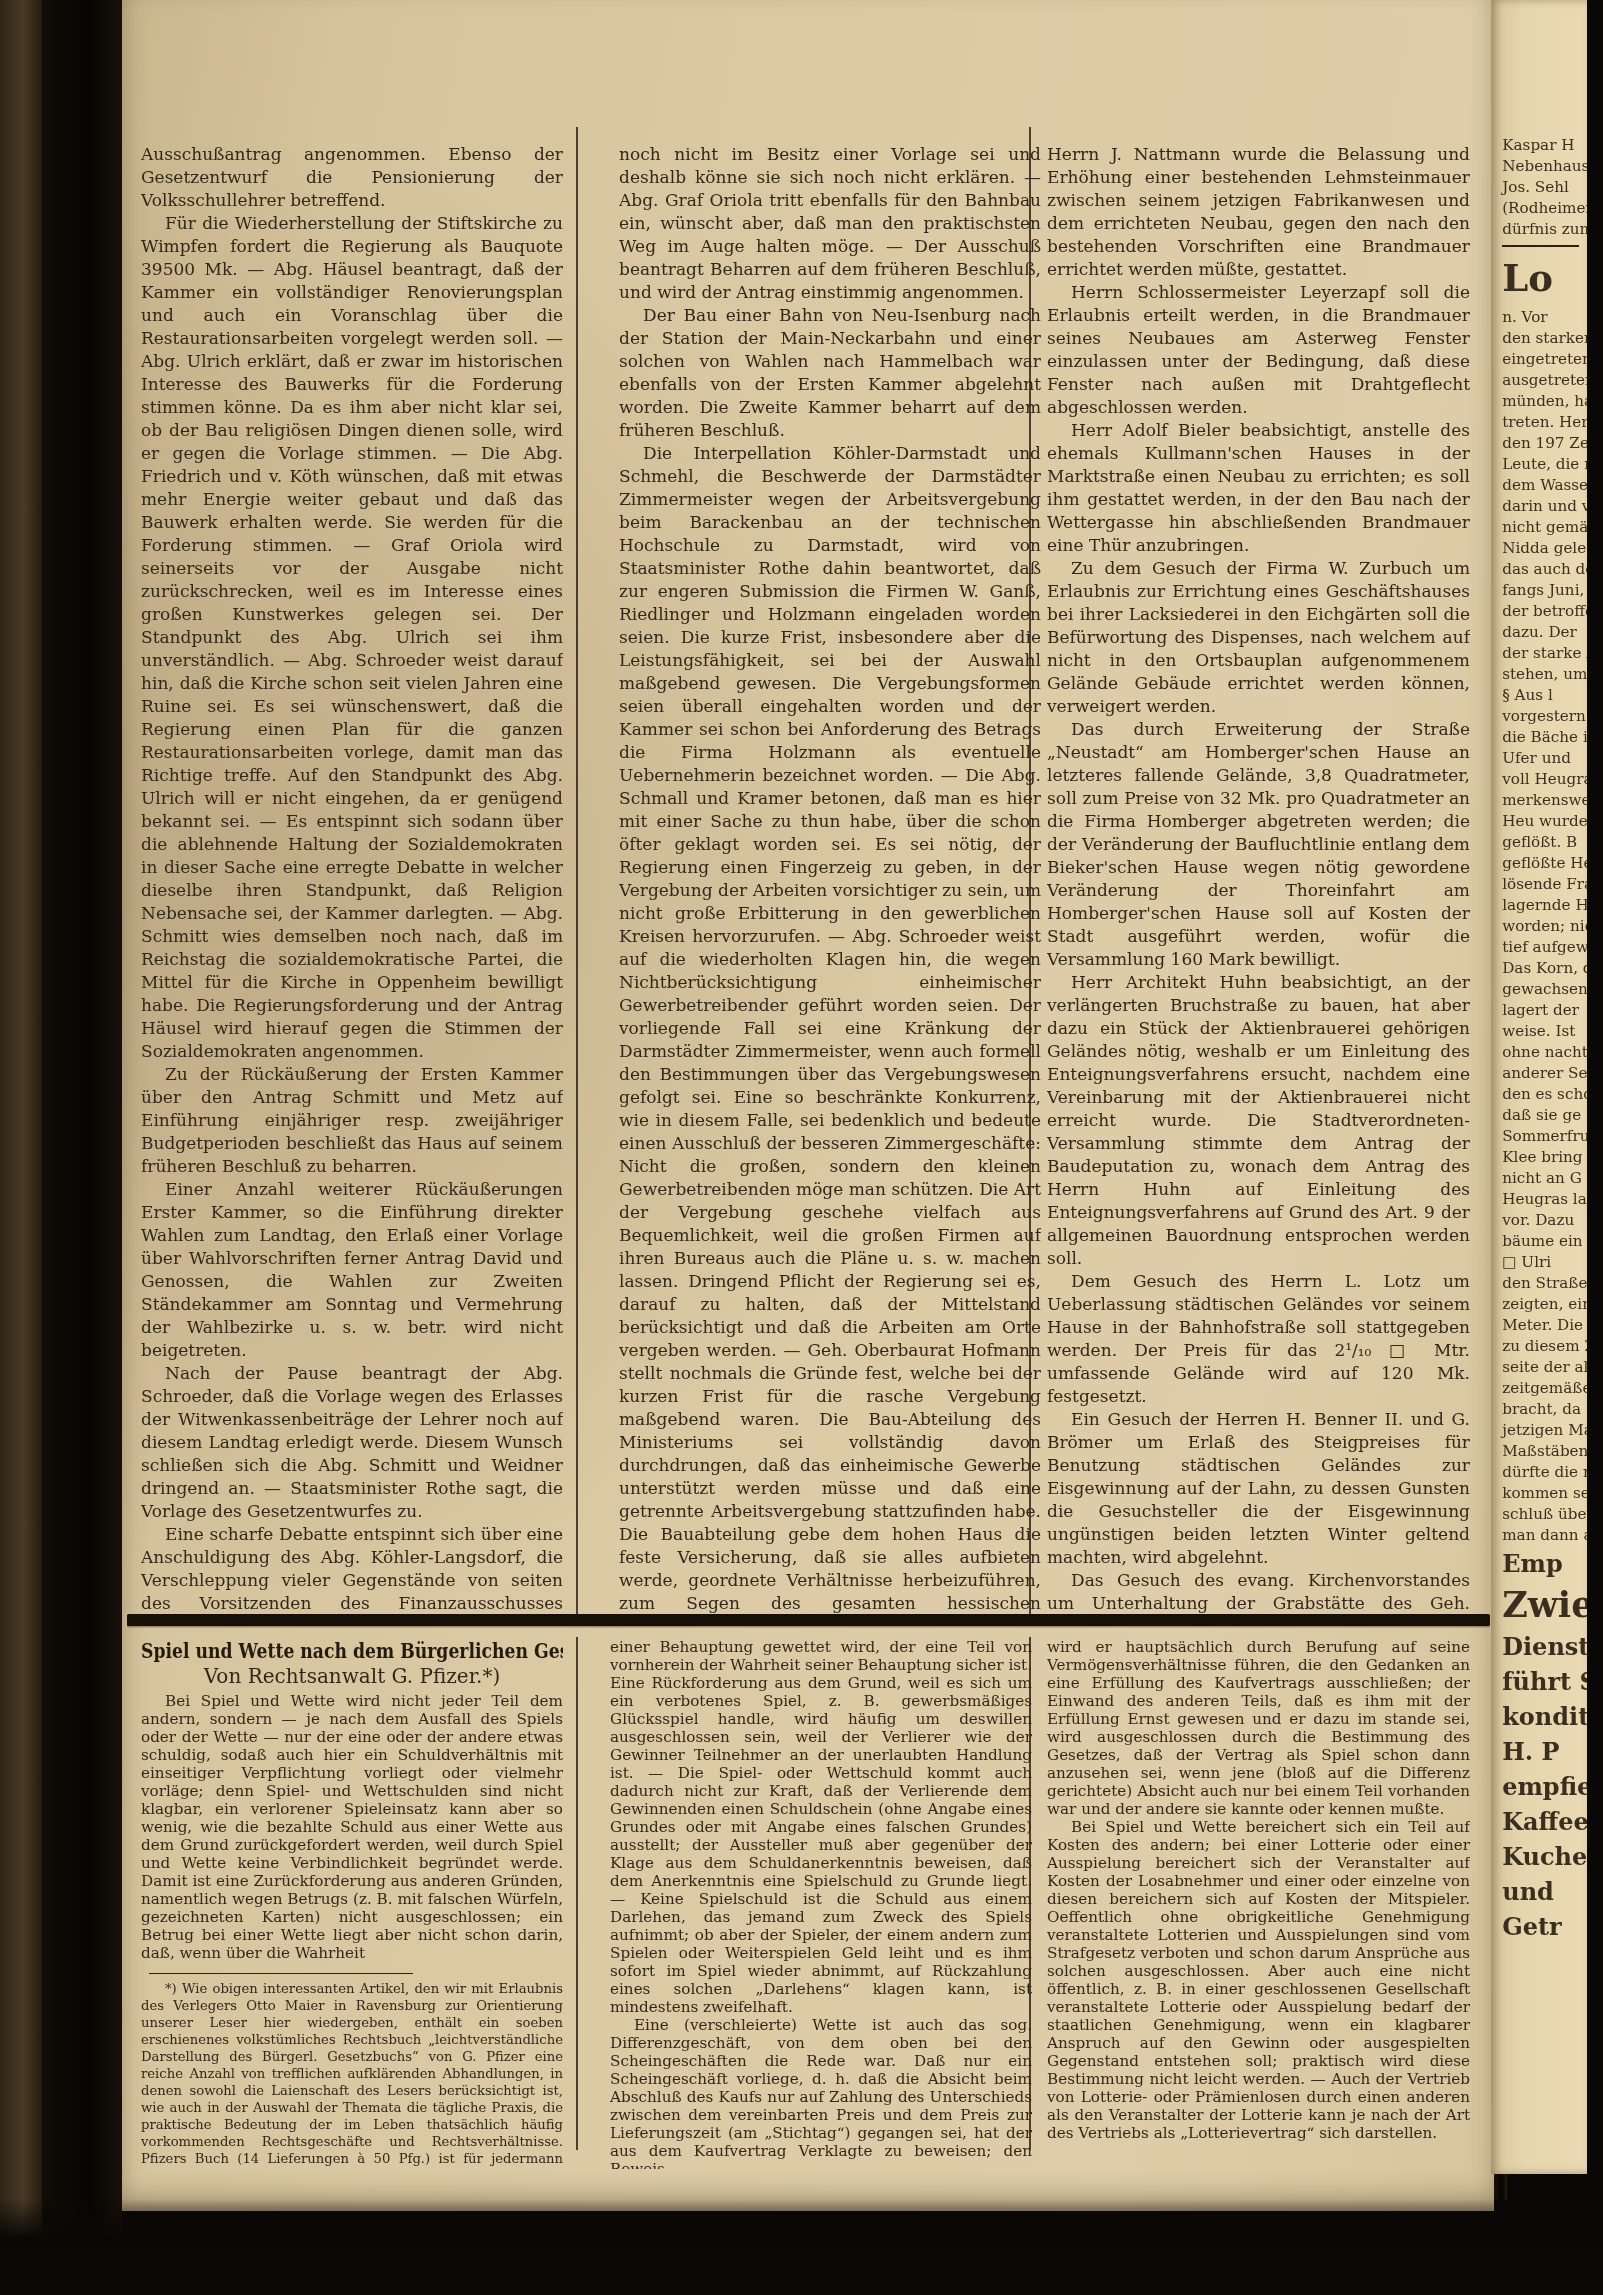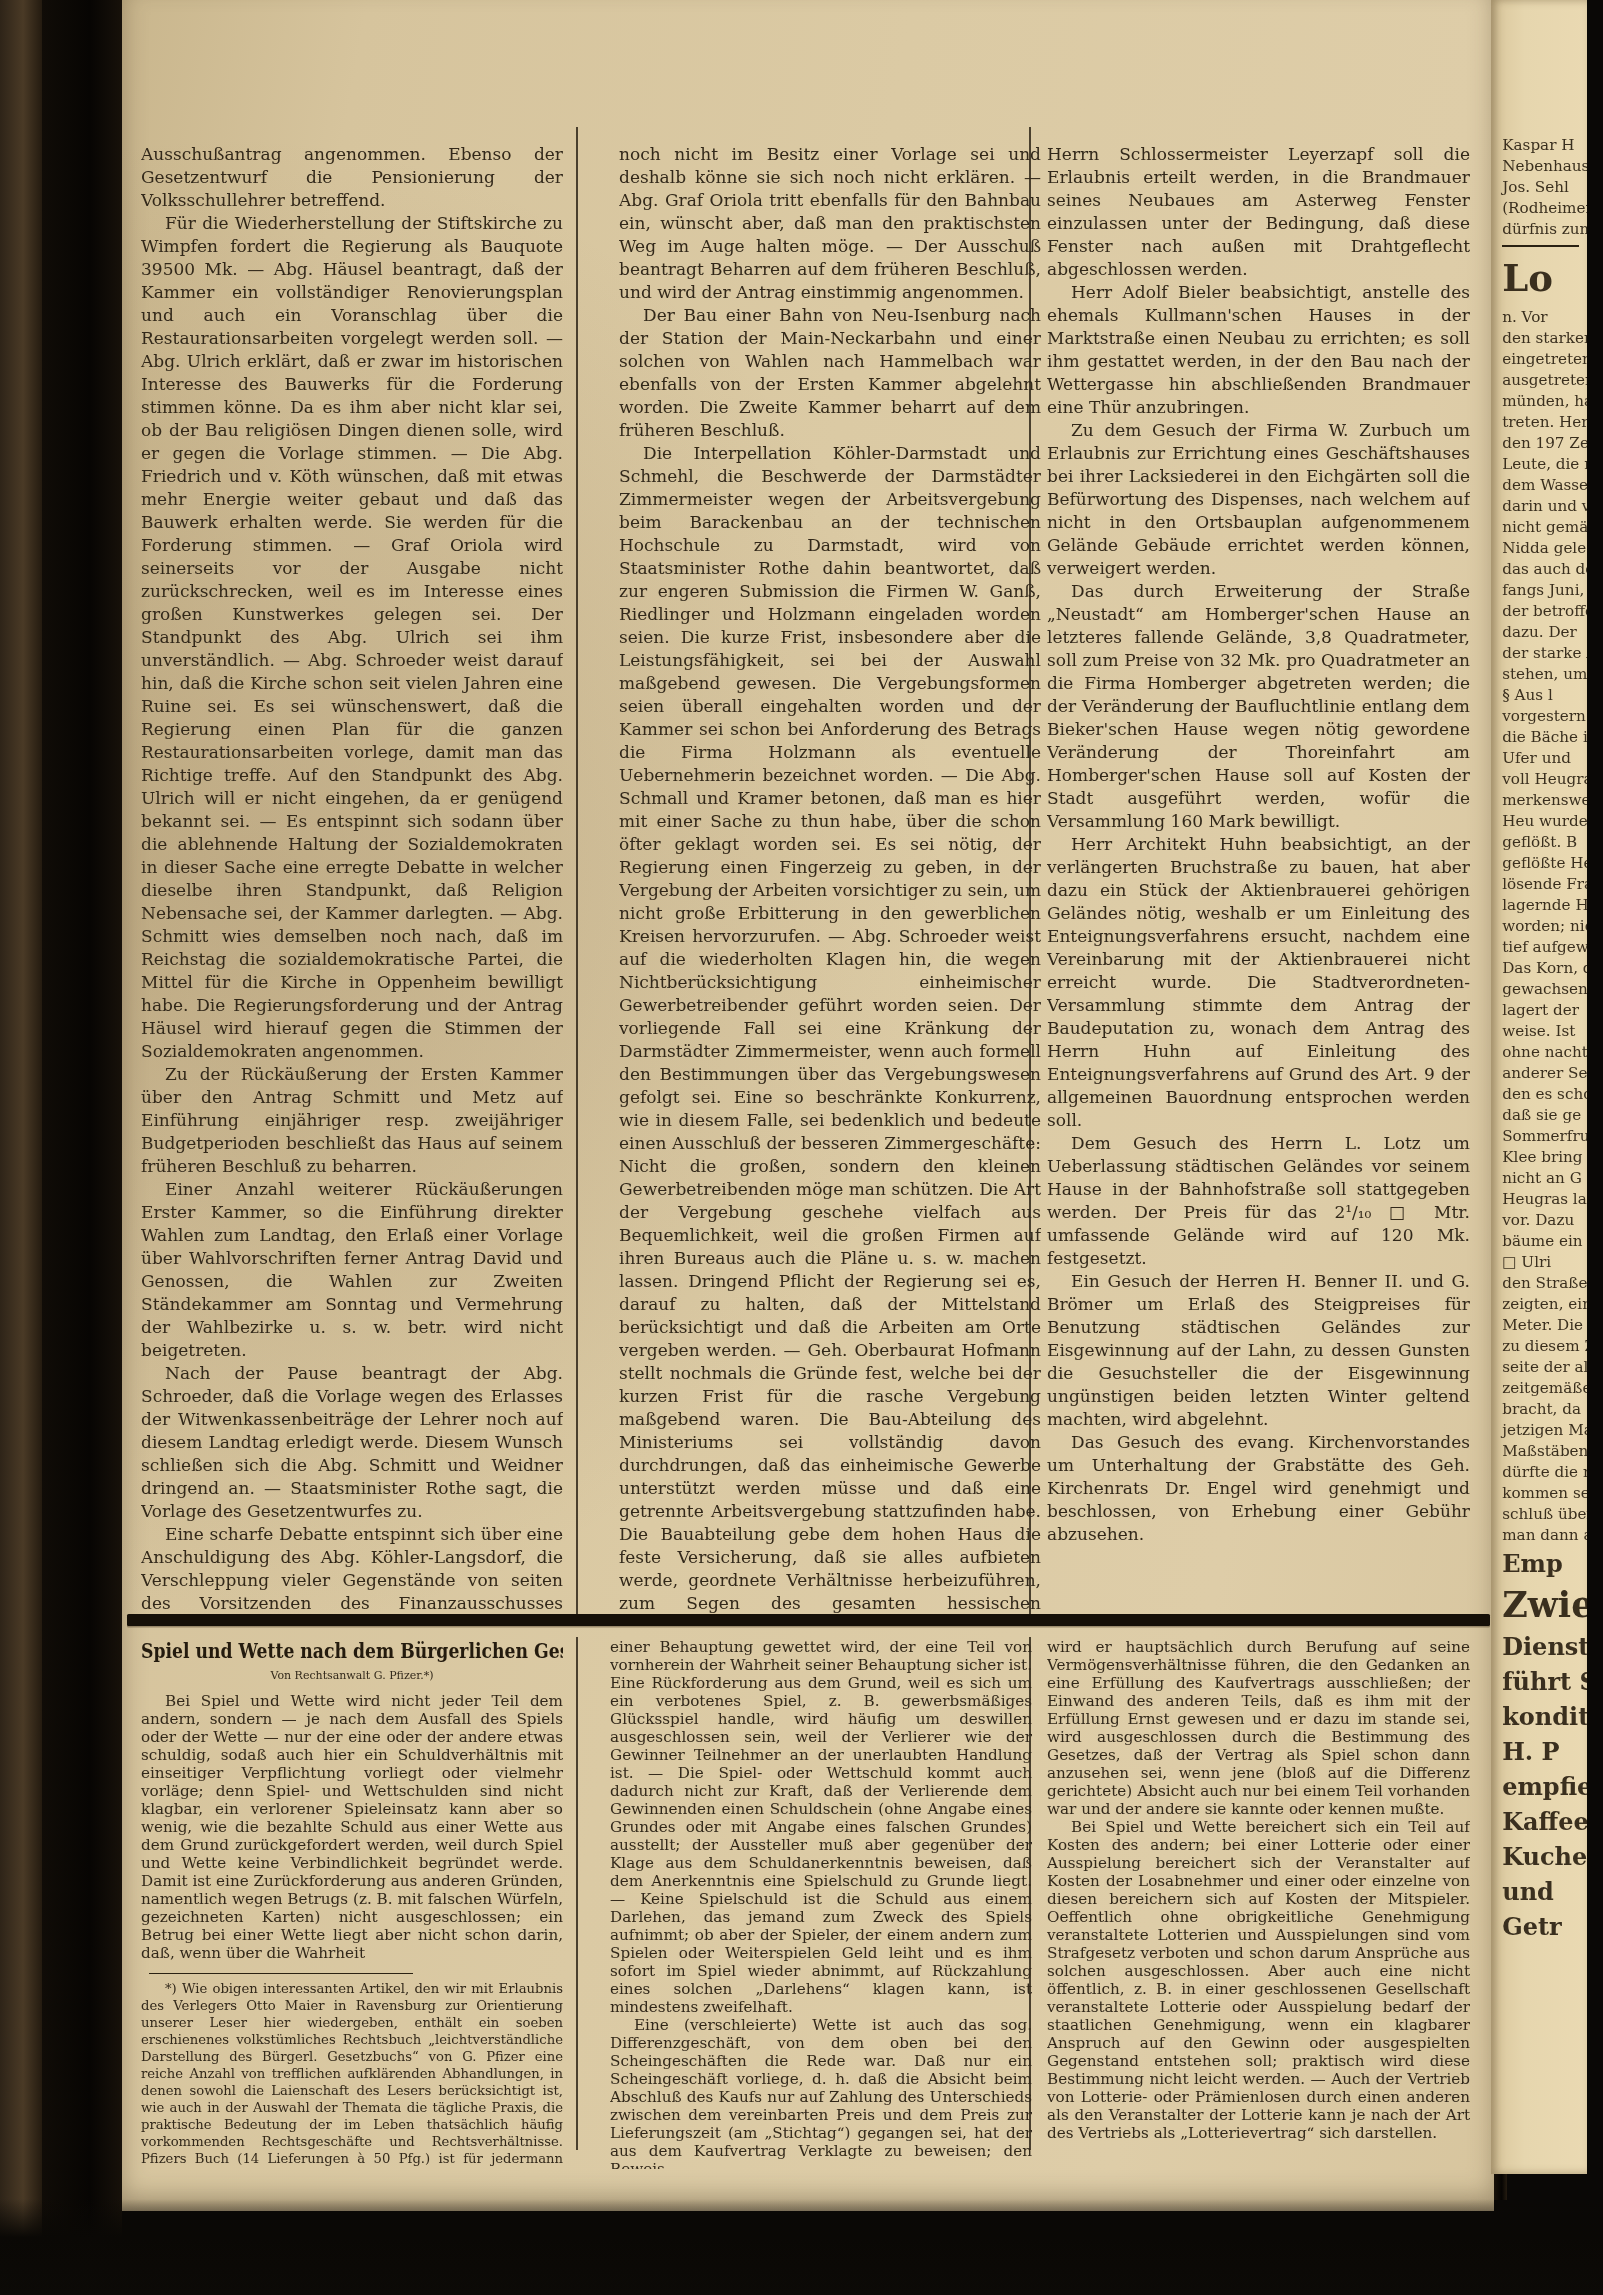--- a/index.html
+++ b/index.html
@@ -31,21 +31,21 @@
   .topcol p, .botcol p{margin:0;text-indent:24px;}
   .cont p:first-child{text-indent:0;}
   
   .botcol{position:absolute;top:1638px;height:531px;overflow:hidden;text-align:justify;
        font-size:15.2px;line-height:18px;color:#32281a;}
   #fcol-left{left:19px;width:422px;}
   #fcol-mid{left:488px;width:422px;}
   #fcol-right{left:925px;width:423px;}
   #feuilleton-title{font-weight:bold;font-size:21px;line-height:26px;white-space:nowrap;
        transform:scaleX(.82);transform-origin:left center;margin:0;text-indent:0;color:#241b0e;}
-  #feuilleton-byline{font-size:11px;text-align:center;margin:3.2px 0 6.4px 0;text-indent:0;}
+  #feuilleton-byline{font-size:20px;text-align:center;margin:3.2px 0 6.4px 0;text-indent:0;}
   #footnote-rule{width:264px;border-top:1.6px solid #2a2112;margin:11.2px 0 6.4px 8px;}
   .footnote{font-size:13.2px;line-height:17px;}
   
   #page-gap{position:absolute;left:1494px;top:0;width:13px;height:2200px;
        background:linear-gradient(90deg,#191209,#060402 60%,#241b10);}
   #page-next{position:absolute;left:1491px;top:0;width:96px;height:2174px;overflow:hidden;
        background:linear-gradient(90deg,#d9c69c,#e6d6ae 35%,#ead9b2);
        box-shadow:inset 4.8px 0 8px rgba(90,70,40,.45);}
   #next-inner{position:absolute;left:11.2px;top:135px;width:240px;color:#3a2f1e;}
   #next-inner .frag{margin:0;font-size:15.2px;line-height:21px;white-space:nowrap;text-indent:0;}
@@ -80,20 +80,21 @@
     <div id="col-mid" class="topcol cont">
       <div class="cont">
           <p>noch nicht im Besitz einer Vorlage sei und deshalb könne sie sich noch nicht erklären. — Abg. Graf Oriola tritt ebenfalls für den Bahnbau ein, wünscht aber, daß man den praktischsten Weg im Auge halten möge. — Der Ausschuß beantragt Beharren auf dem früheren Beschluß, und wird der Antrag einstimmig angenommen.</p>
           <p>Der Bau einer Bahn von Neu-Isenburg nach der Station der Main-Neckarbahn und einer solchen von Wahlen nach Hammelbach war ebenfalls von der Ersten Kammer abgelehnt worden. Die Zweite Kammer beharrt auf dem früheren Beschluß.</p>
           <p>Die Interpellation Köhler-Darmstadt und Schmehl, die Beschwerde der Darmstädter Zimmermeister wegen der Arbeitsvergebung beim Barackenbau an der technischen Hochschule zu Darmstadt, wird von Staatsminister Rothe dahin beantwortet, daß zur engeren Submission die Firmen W. Ganß, Riedlinger und Holzmann eingeladen worden seien. Die kurze Frist, insbesondere aber die Leistungsfähigkeit, sei bei der Auswahl maßgebend gewesen. Die Vergebungsformen seien überall eingehalten worden und der Kammer sei schon bei Anforderung des Betrags die Firma Holzmann als eventuelle Uebernehmerin bezeichnet worden. — Die Abg. Schmall und Kramer betonen, daß man es hier mit einer Sache zu thun habe, über die schon öfter geklagt worden sei. Es sei nötig, der Regierung einen Fingerzeig zu geben, in der Vergebung der Arbeiten vorsichtiger zu sein, um nicht große Erbitterung in den gewerblichen Kreisen hervorzurufen. — Abg. Schroeder weist auf die wiederholten Klagen hin, die wegen Nichtberücksichtigung einheimischer Gewerbetreibender geführt worden seien. Der vorliegende Fall sei eine Kränkung der Darmstädter Zimmermeister, wenn auch formell den Bestimmungen über das Vergebungswesen gefolgt sei. Eine so beschränkte Konkurrenz, wie in diesem Falle, sei bedenklich und bedeute einen Ausschluß der besseren Zimmergeschäfte: Nicht die großen, sondern den kleinen Gewerbetreibenden möge man schützen. Die Art der Vergebung geschehe vielfach aus Bequemlichkeit, weil die großen Firmen auf ihren Bureaus auch die Pläne u. s. w. machen lassen. Dringend Pflicht der Regierung sei es, darauf zu halten, daß der Mittelstand berücksichtigt und daß die Arbeiten am Orte vergeben werden. — Geh. Oberbaurat Hofmann stellt nochmals die Gründe fest, welche bei der kurzen Frist für die rasche Vergebung maßgebend waren. Die Bau-Abteilung des Ministeriums sei vollständig davon durchdrungen, daß das einheimische Gewerbe unterstützt werden müsse und daß eine getrennte Arbeitsvergebung stattzufinden habe. Die Bauabteilung gebe dem hohen Haus die feste Versicherung, daß sie alles aufbieten werde, geordnete Verhältnisse herbeizuführen, zum Segen des gesamten hessischen Gewerbestandes (lang anhaltendes Bravo). Nachdem der Abg. Schmehl mit den letzten Erklärungen zufrieden ist, wird dieser Gegenstand verlassen.</p>
         </div>
 
     </div>
 
     <div id="col-right" class="topcol cont">
+        <p>Herrn J. Nattmann wurde die Belassung und Erhöhung einer bestehenden Lehmsteinmauer zwischen seinem jetzigen Fabrikanwesen und dem errichteten Neubau, gegen den nach den bestehenden Vorschriften eine Brandmauer errichtet werden müßte, gestattet.</p>
         <p>Herrn Schlossermeister Leyerzapf soll die Erlaubnis erteilt werden, in die Brandmauer seines Neubaues am Asterweg Fenster einzulassen unter der Bedingung, daß diese Fenster nach außen mit Drahtgeflecht abgeschlossen werden.</p>
         <p>Herr Adolf Bieler beabsichtigt, anstelle des ehemals Kullmann'schen Hauses in der Marktstraße einen Neubau zu errichten; es soll ihm gestattet werden, in der den Bau nach der Wettergasse hin abschließenden Brandmauer eine Thür anzubringen.</p>
         <p>Zu dem Gesuch der Firma W. Zurbuch um Erlaubnis zur Errichtung eines Geschäftshauses bei ihrer Lacksiederei in den Eichgärten soll die Befürwortung des Dispenses, nach welchem auf nicht in den Ortsbauplan aufgenommenem Gelände Gebäude errichtet werden können, verweigert werden.</p>
         <p>Das durch Erweiterung der Straße „Neustadt“ am Homberger'schen Hause an letzteres fallende Gelände, 3,8 Quadratmeter, soll zum Preise von 32 Mk. pro Quadratmeter an die Firma Homberger abgetreten werden; die der Veränderung der Baufluchtlinie entlang dem Bieker'schen Hause wegen nötig gewordene Veränderung der Thoreinfahrt am Homberger'schen Hause soll auf Kosten der Stadt ausgeführt werden, wofür die Versammlung 160 Mark bewilligt.</p>
         <p>Herr Architekt Huhn beabsichtigt, an der verlängerten Bruchstraße zu bauen, hat aber dazu ein Stück der Aktienbrauerei gehörigen Geländes nötig, weshalb er um Einleitung des Enteignungsverfahrens ersucht, nachdem eine Vereinbarung mit der Aktienbrauerei nicht erreicht wurde. Die Stadtverordneten-Versammlung stimmte dem Antrag der Baudeputation zu, wonach dem Antrag des Herrn Huhn auf Einleitung des Enteignungsverfahrens auf Grund des Art. 9 der allgemeinen Bauordnung entsprochen werden soll.</p>
         <p>Dem Gesuch des Herrn L. Lotz um Ueberlassung städtischen Geländes vor seinem Hause in der Bahnhofstraße soll stattgegeben werden. Der Preis für das 2¹/₁₀ □ Mtr. umfassende Gelände wird auf 120 Mk. festgesetzt.</p>
         <p>Ein Gesuch der Herren H. Benner II. und G. Brömer um Erlaß des Steigpreises für Benutzung städtischen Geländes zur Eisgewinnung auf der Lahn, zu dessen Gunsten die Gesuchsteller die der Eisgewinnung ungünstigen beiden letzten Winter geltend machten, wird abgelehnt.</p>
         <p>Das Gesuch des evang. Kirchenvorstandes um Unterhaltung der Grabstätte des Geh. Kirchenrats Dr. Engel wird genehmigt und beschlossen, von Erhebung einer Gebühr abzusehen.</p>
       </div>
 

